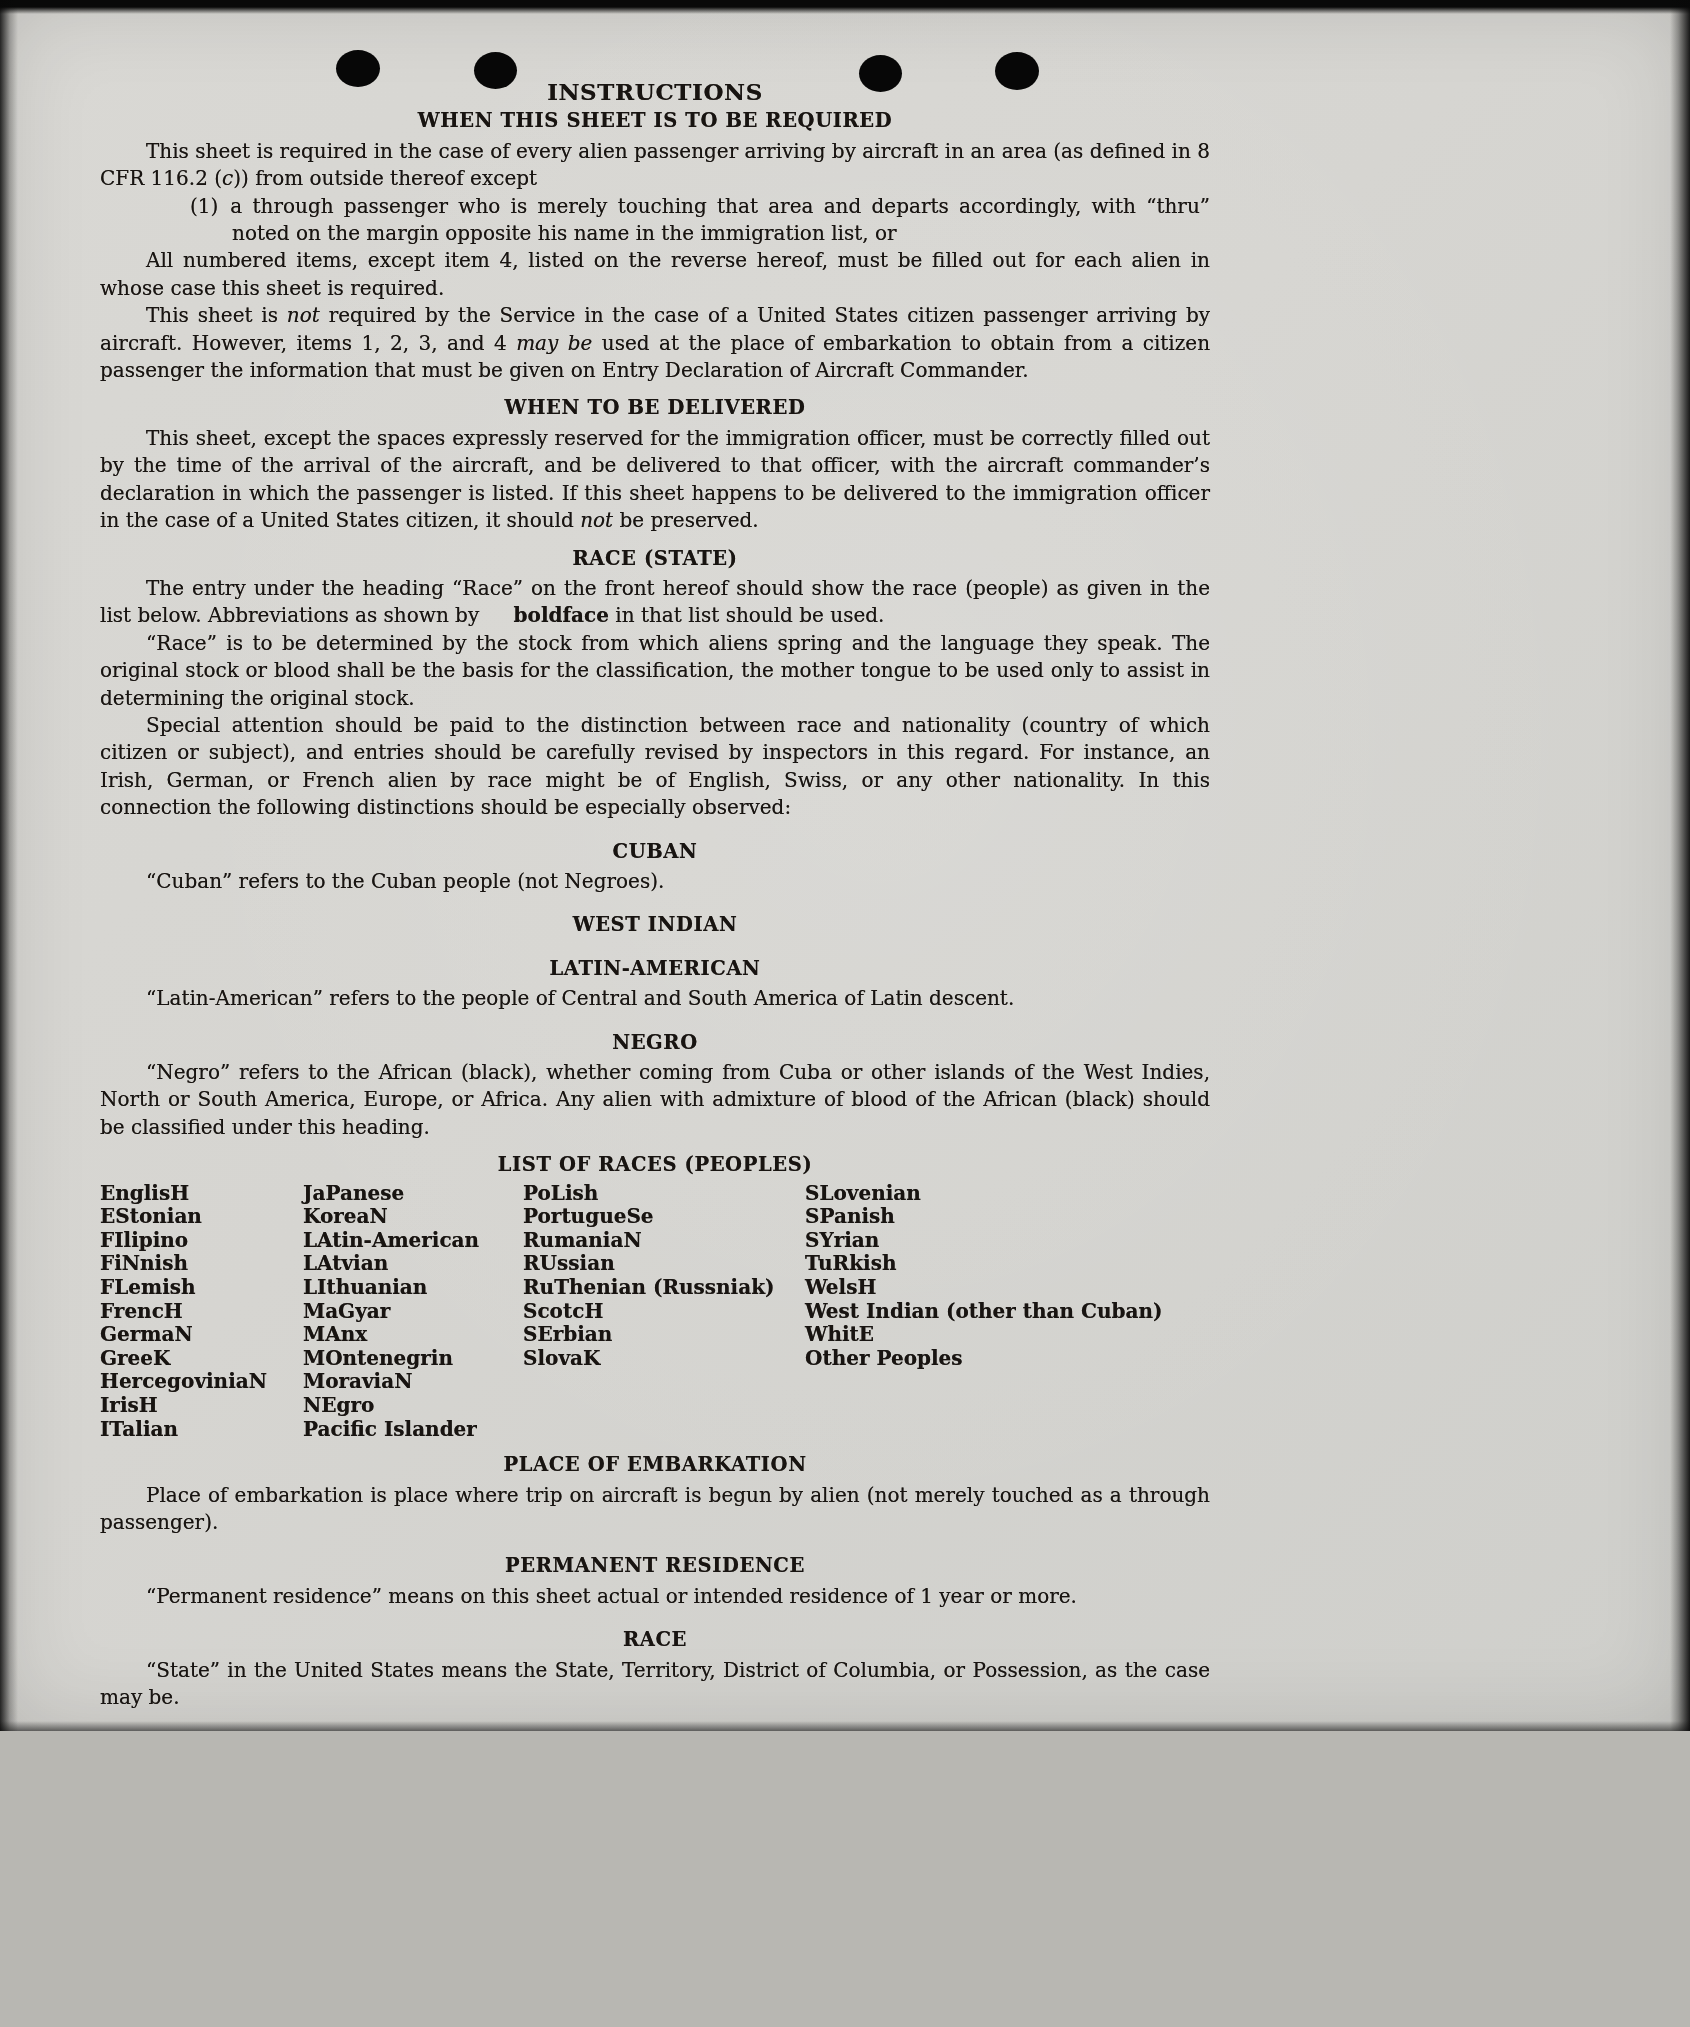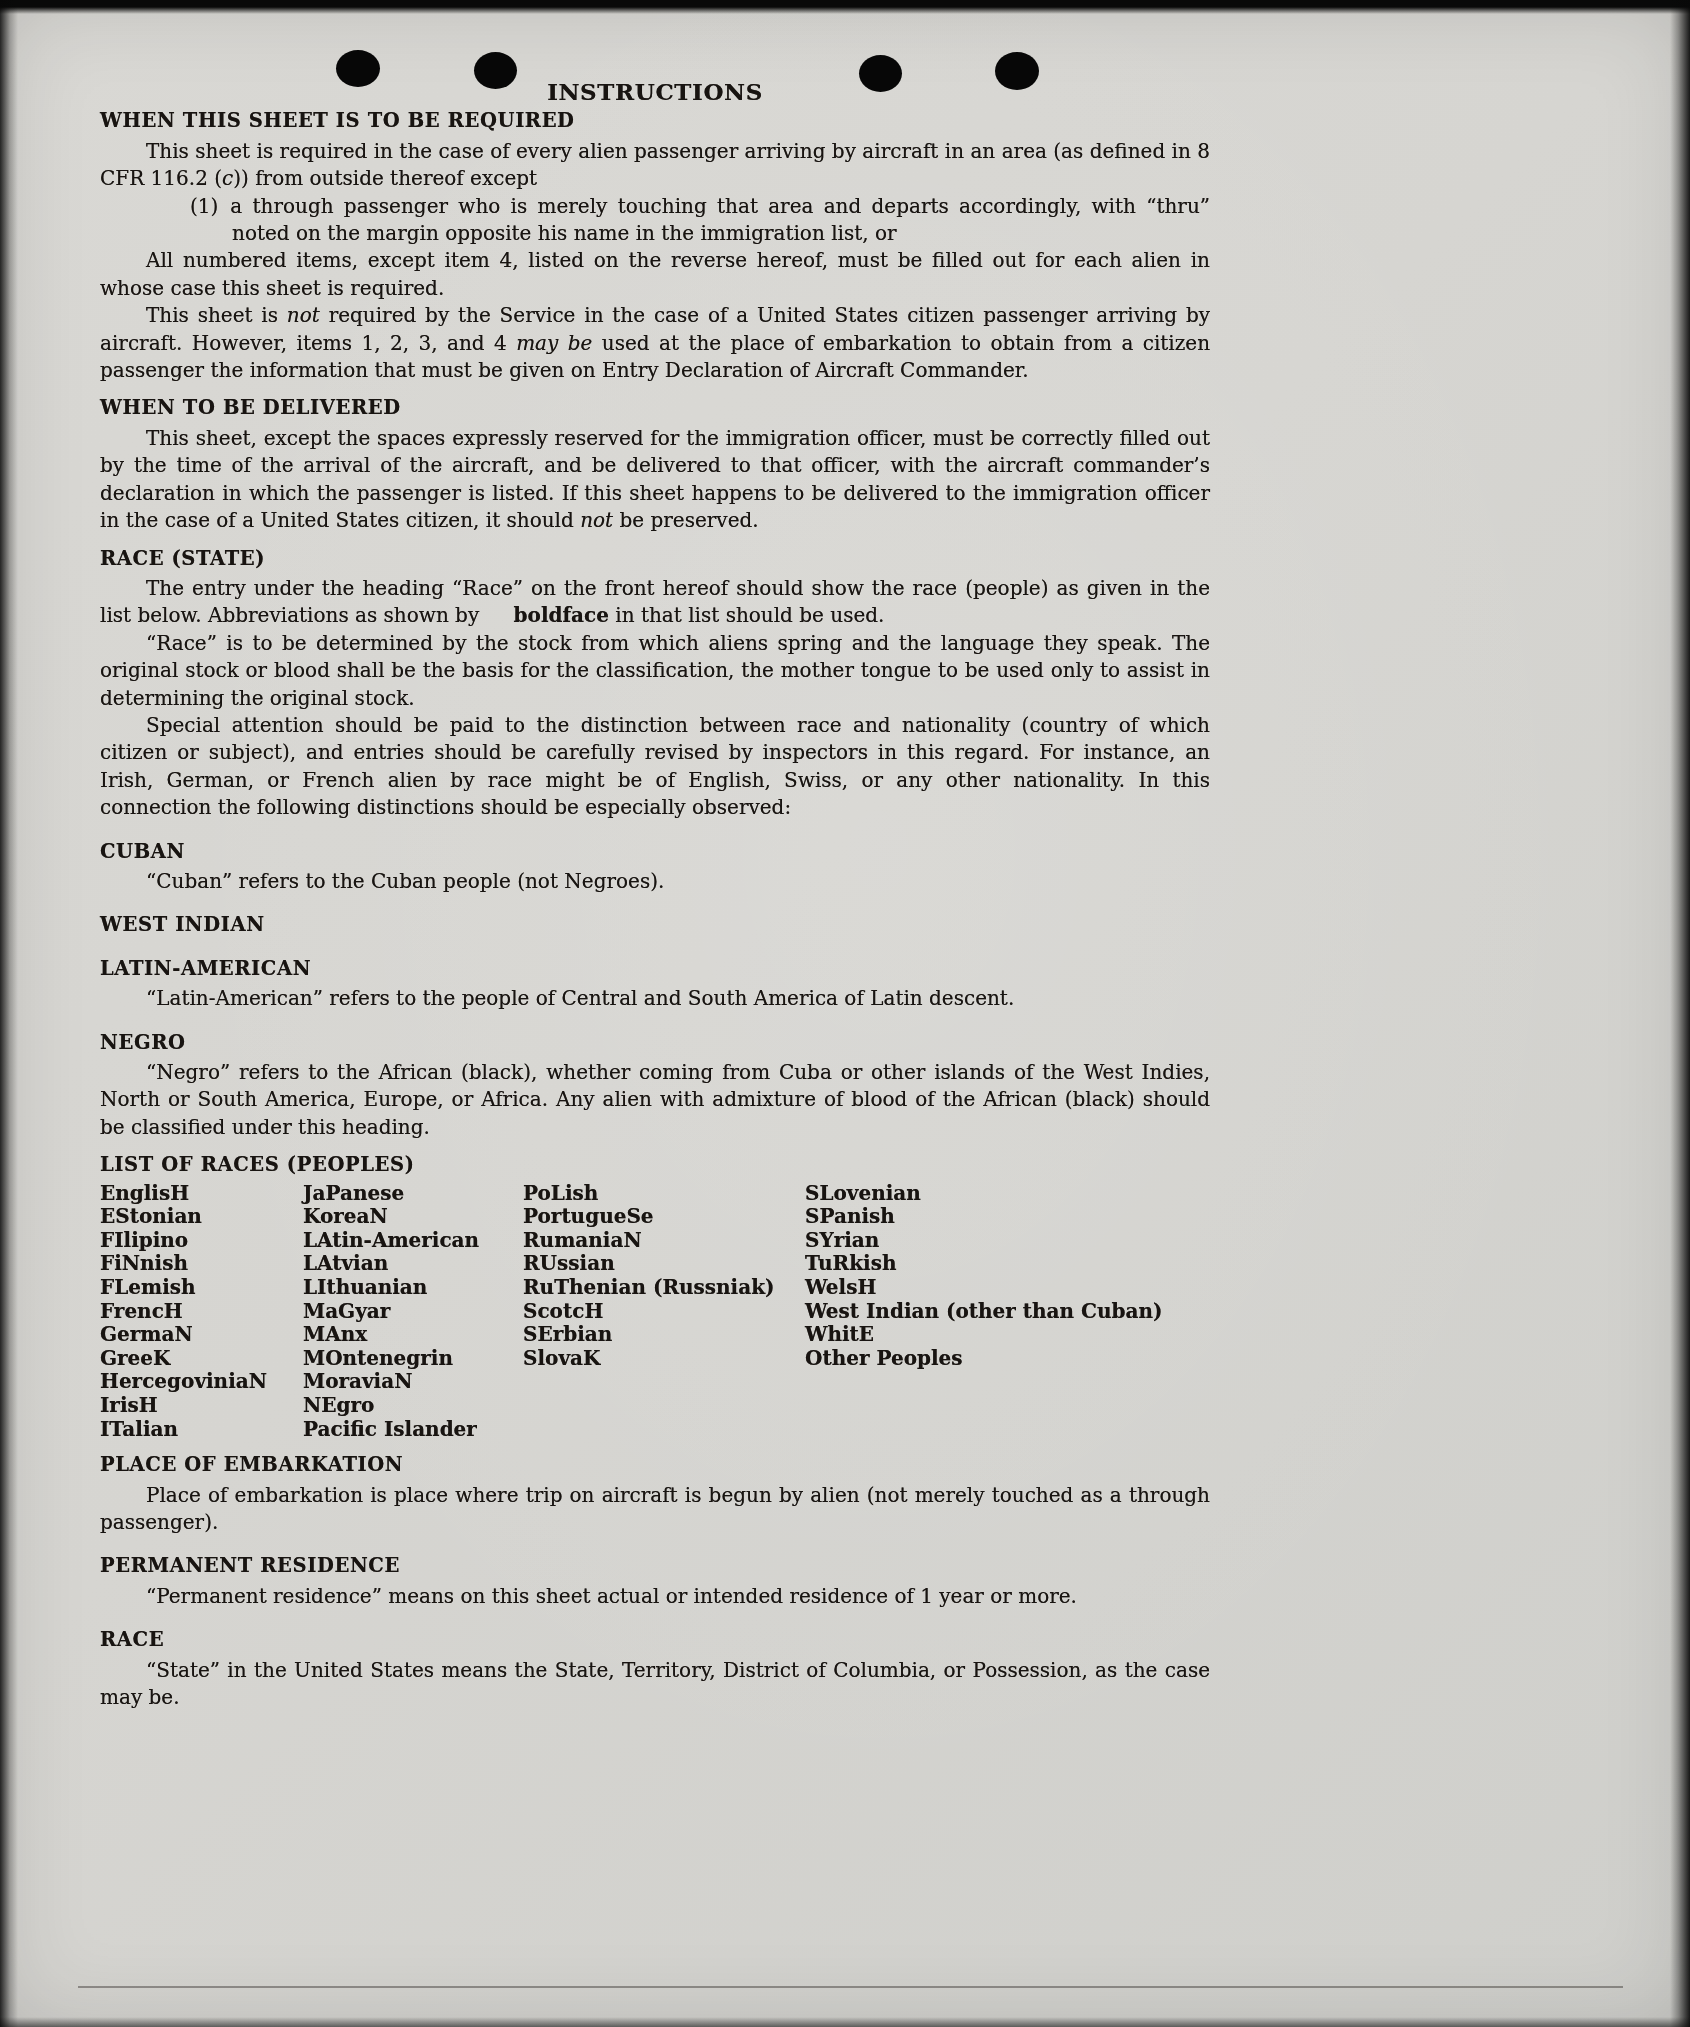--- a/index.html
+++ b/index.html
@@ -1,18 +1,18 @@
 <!DOCTYPE html>
 <html><head>
 <meta charset="utf-8">
 <style>
   html,body{margin:0;padding:0;background:#b8b7b2;}
   .page{
     position:relative;
-    width:1690px;height:2027px;
+    width:1690px;height:1731px;
     background:
       radial-gradient(ellipse at 52% 42%, rgba(255,255,255,0.10), rgba(0,0,0,0) 60%),
       linear-gradient(135deg,#d9d8d4 0%,#d6d5d1 45%,#cfcfcb 100%);
     background-color:#d6d5d1;
     overflow:hidden;
     box-shadow: inset 0 0 90px rgba(0,0,0,0.14);
     font-family:"DejaVu Serif", serif;
     color:#181411;
   }
   
@@ -33,21 +33,21 @@
   .hole-2{left:474px;top:52px;width:43px;height:37px;}
   .hole-3{left:859px;top:55px;width:43px;height:37px;}
   .hole-4{left:995px;top:52px;width:44px;height:38px;}
 
   .content{
     position:absolute;left:100px;top:78px;width:1110px;
     font-size:20px;line-height:27.4px;
     text-shadow:0 0 0.6px rgba(24,20,16,0.65);
   }
   .h1{margin:0 0 2px;font-size:23px;font-weight:bold;text-align:center;letter-spacing:0.6px;}
-  .h2{margin:10px 0 3px;font-size:19.5px;font-weight:bold;text-align:left;letter-spacing:0.6px;}
+  .h2{margin:10px 0 3px;font-size:19.5px;font-weight:bold;text-align:center;letter-spacing:0.6px;}
   .h2.tight{margin-top:2px;}
   .h2.airy{margin-top:16px;}
   .para{margin:0;text-indent:46px;text-align:justify;}
   .numlist{margin:0;}
   .numitem{margin:0 0 0 90px;padding-left:42px;text-indent:-42px;text-align:justify;}
   .numitem .num{margin-right:12px;}
   i{font-style:italic;}
   b{font-weight:bold;margin-left:28px;}
 
   .races{display:flex;margin:3px 0 2px;font-weight:bold;font-size:20px;line-height:23.6px;}

